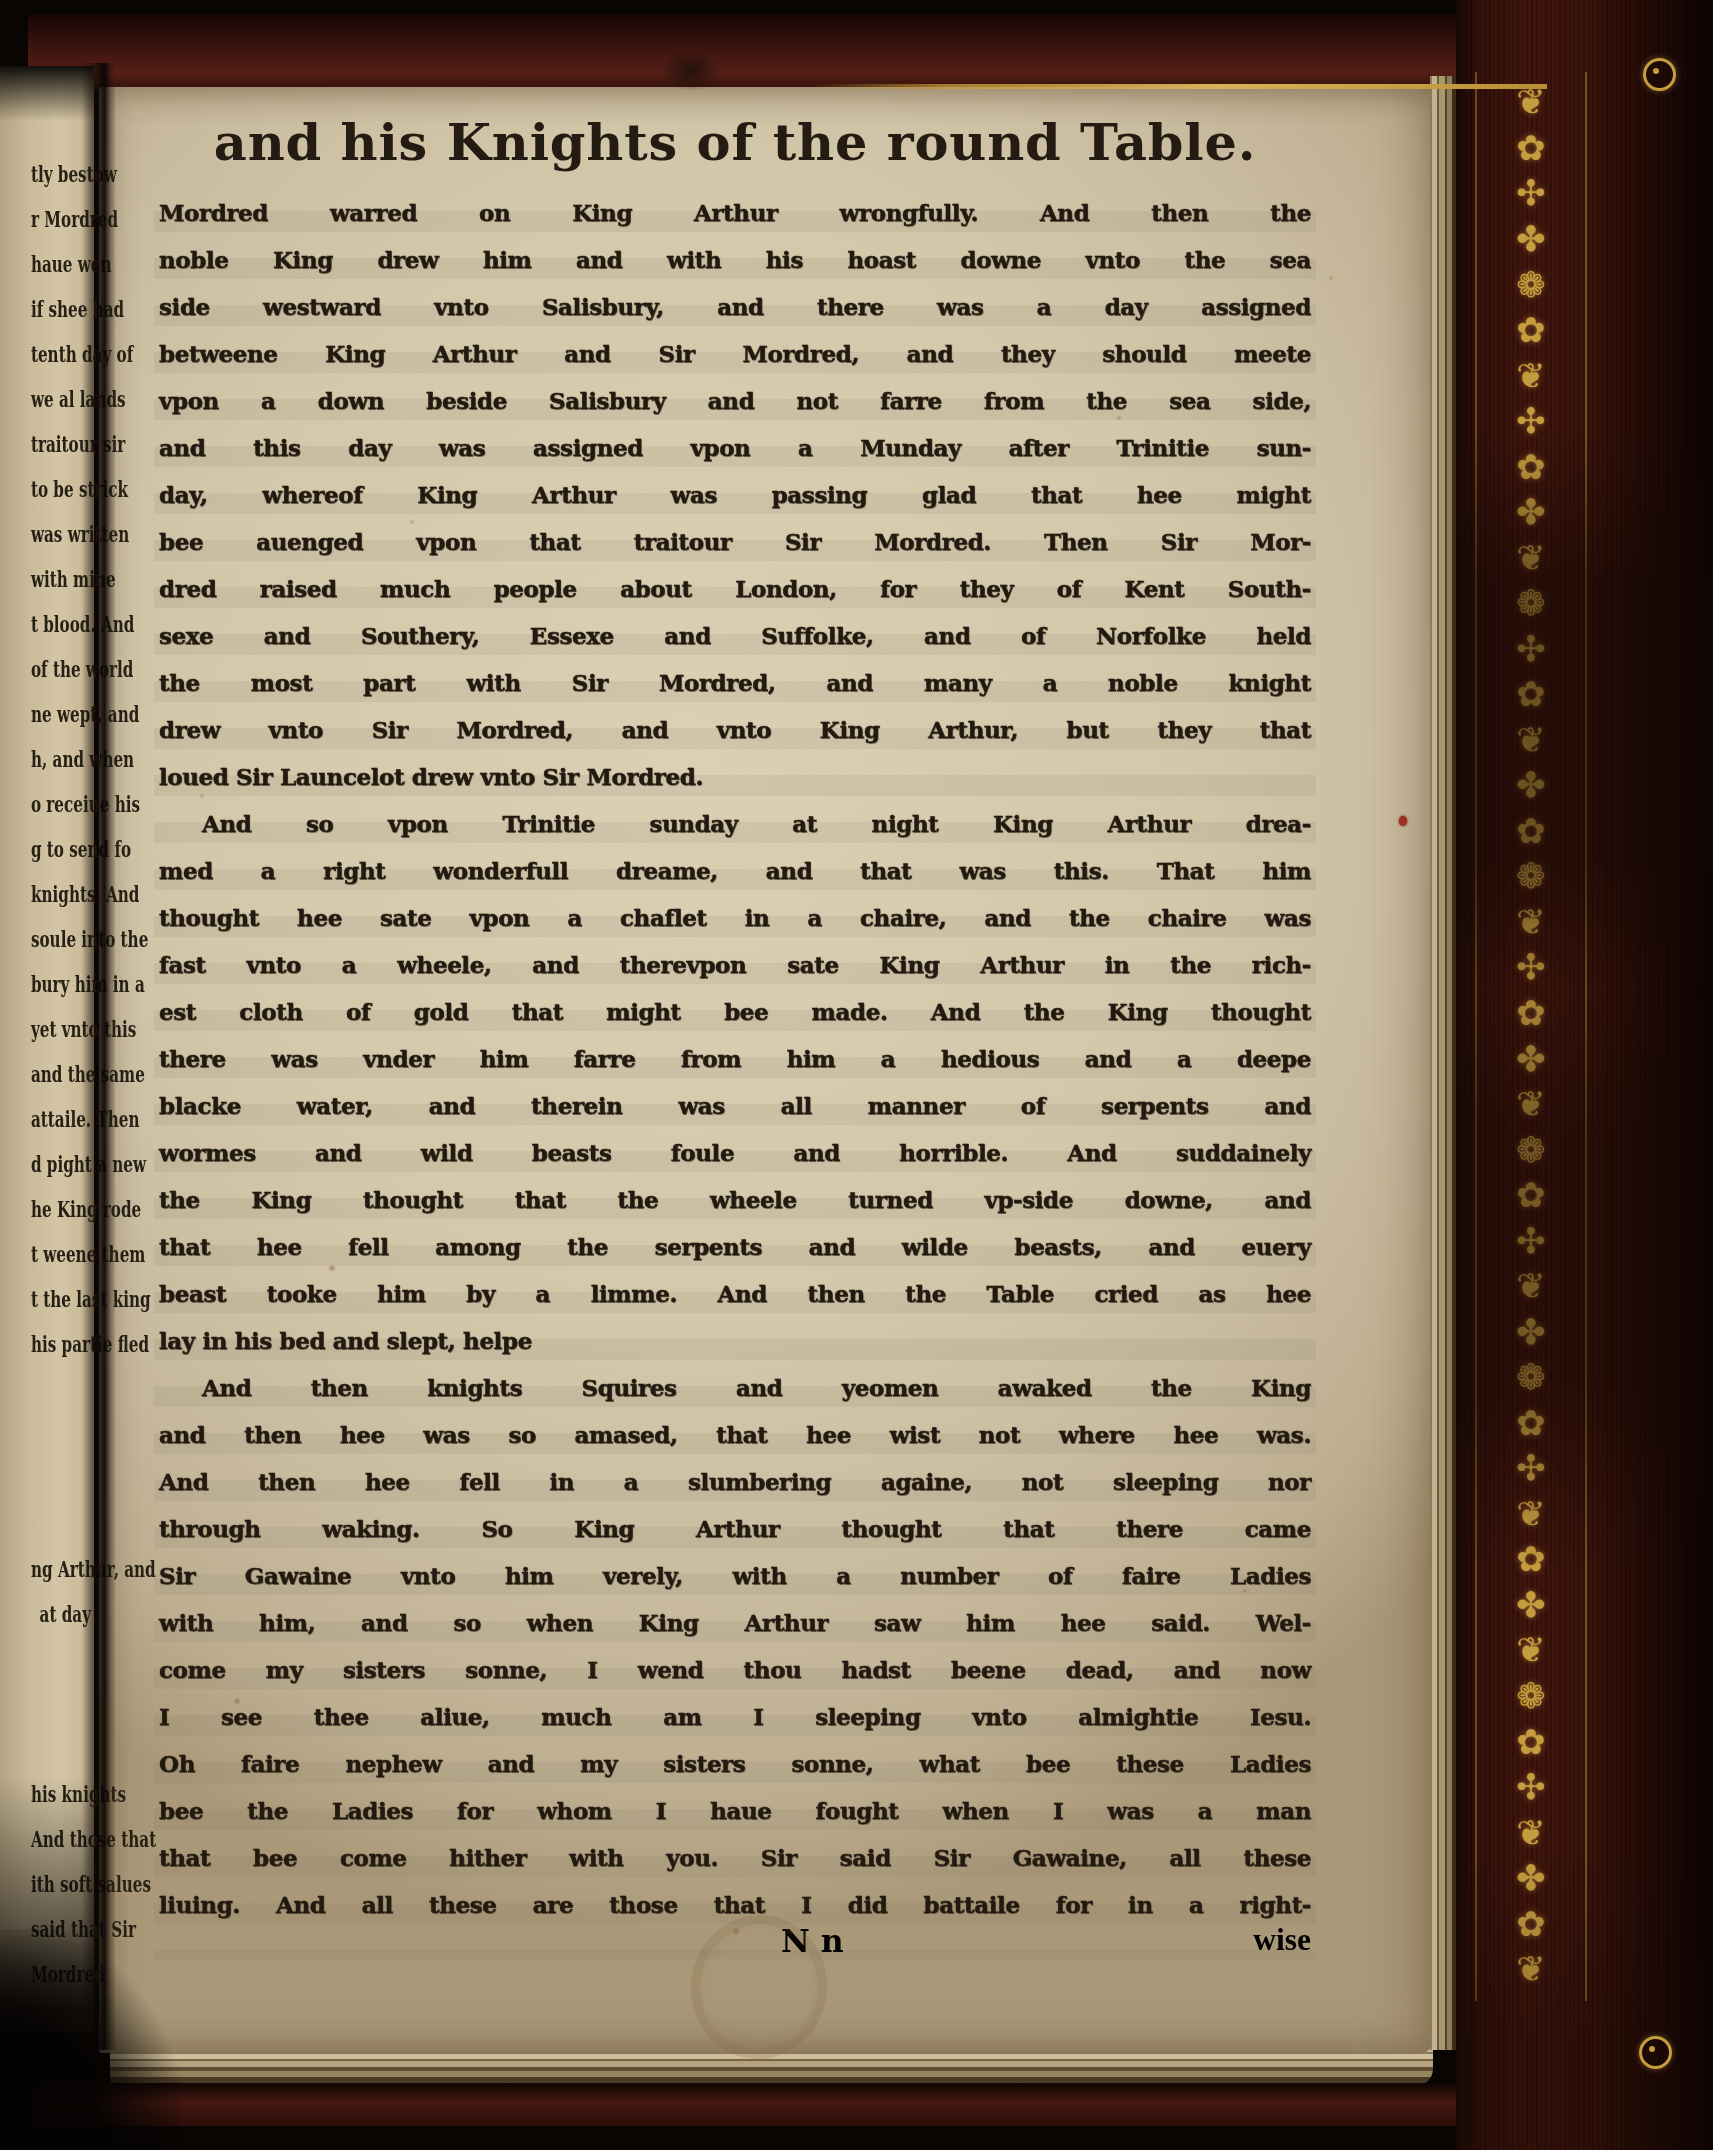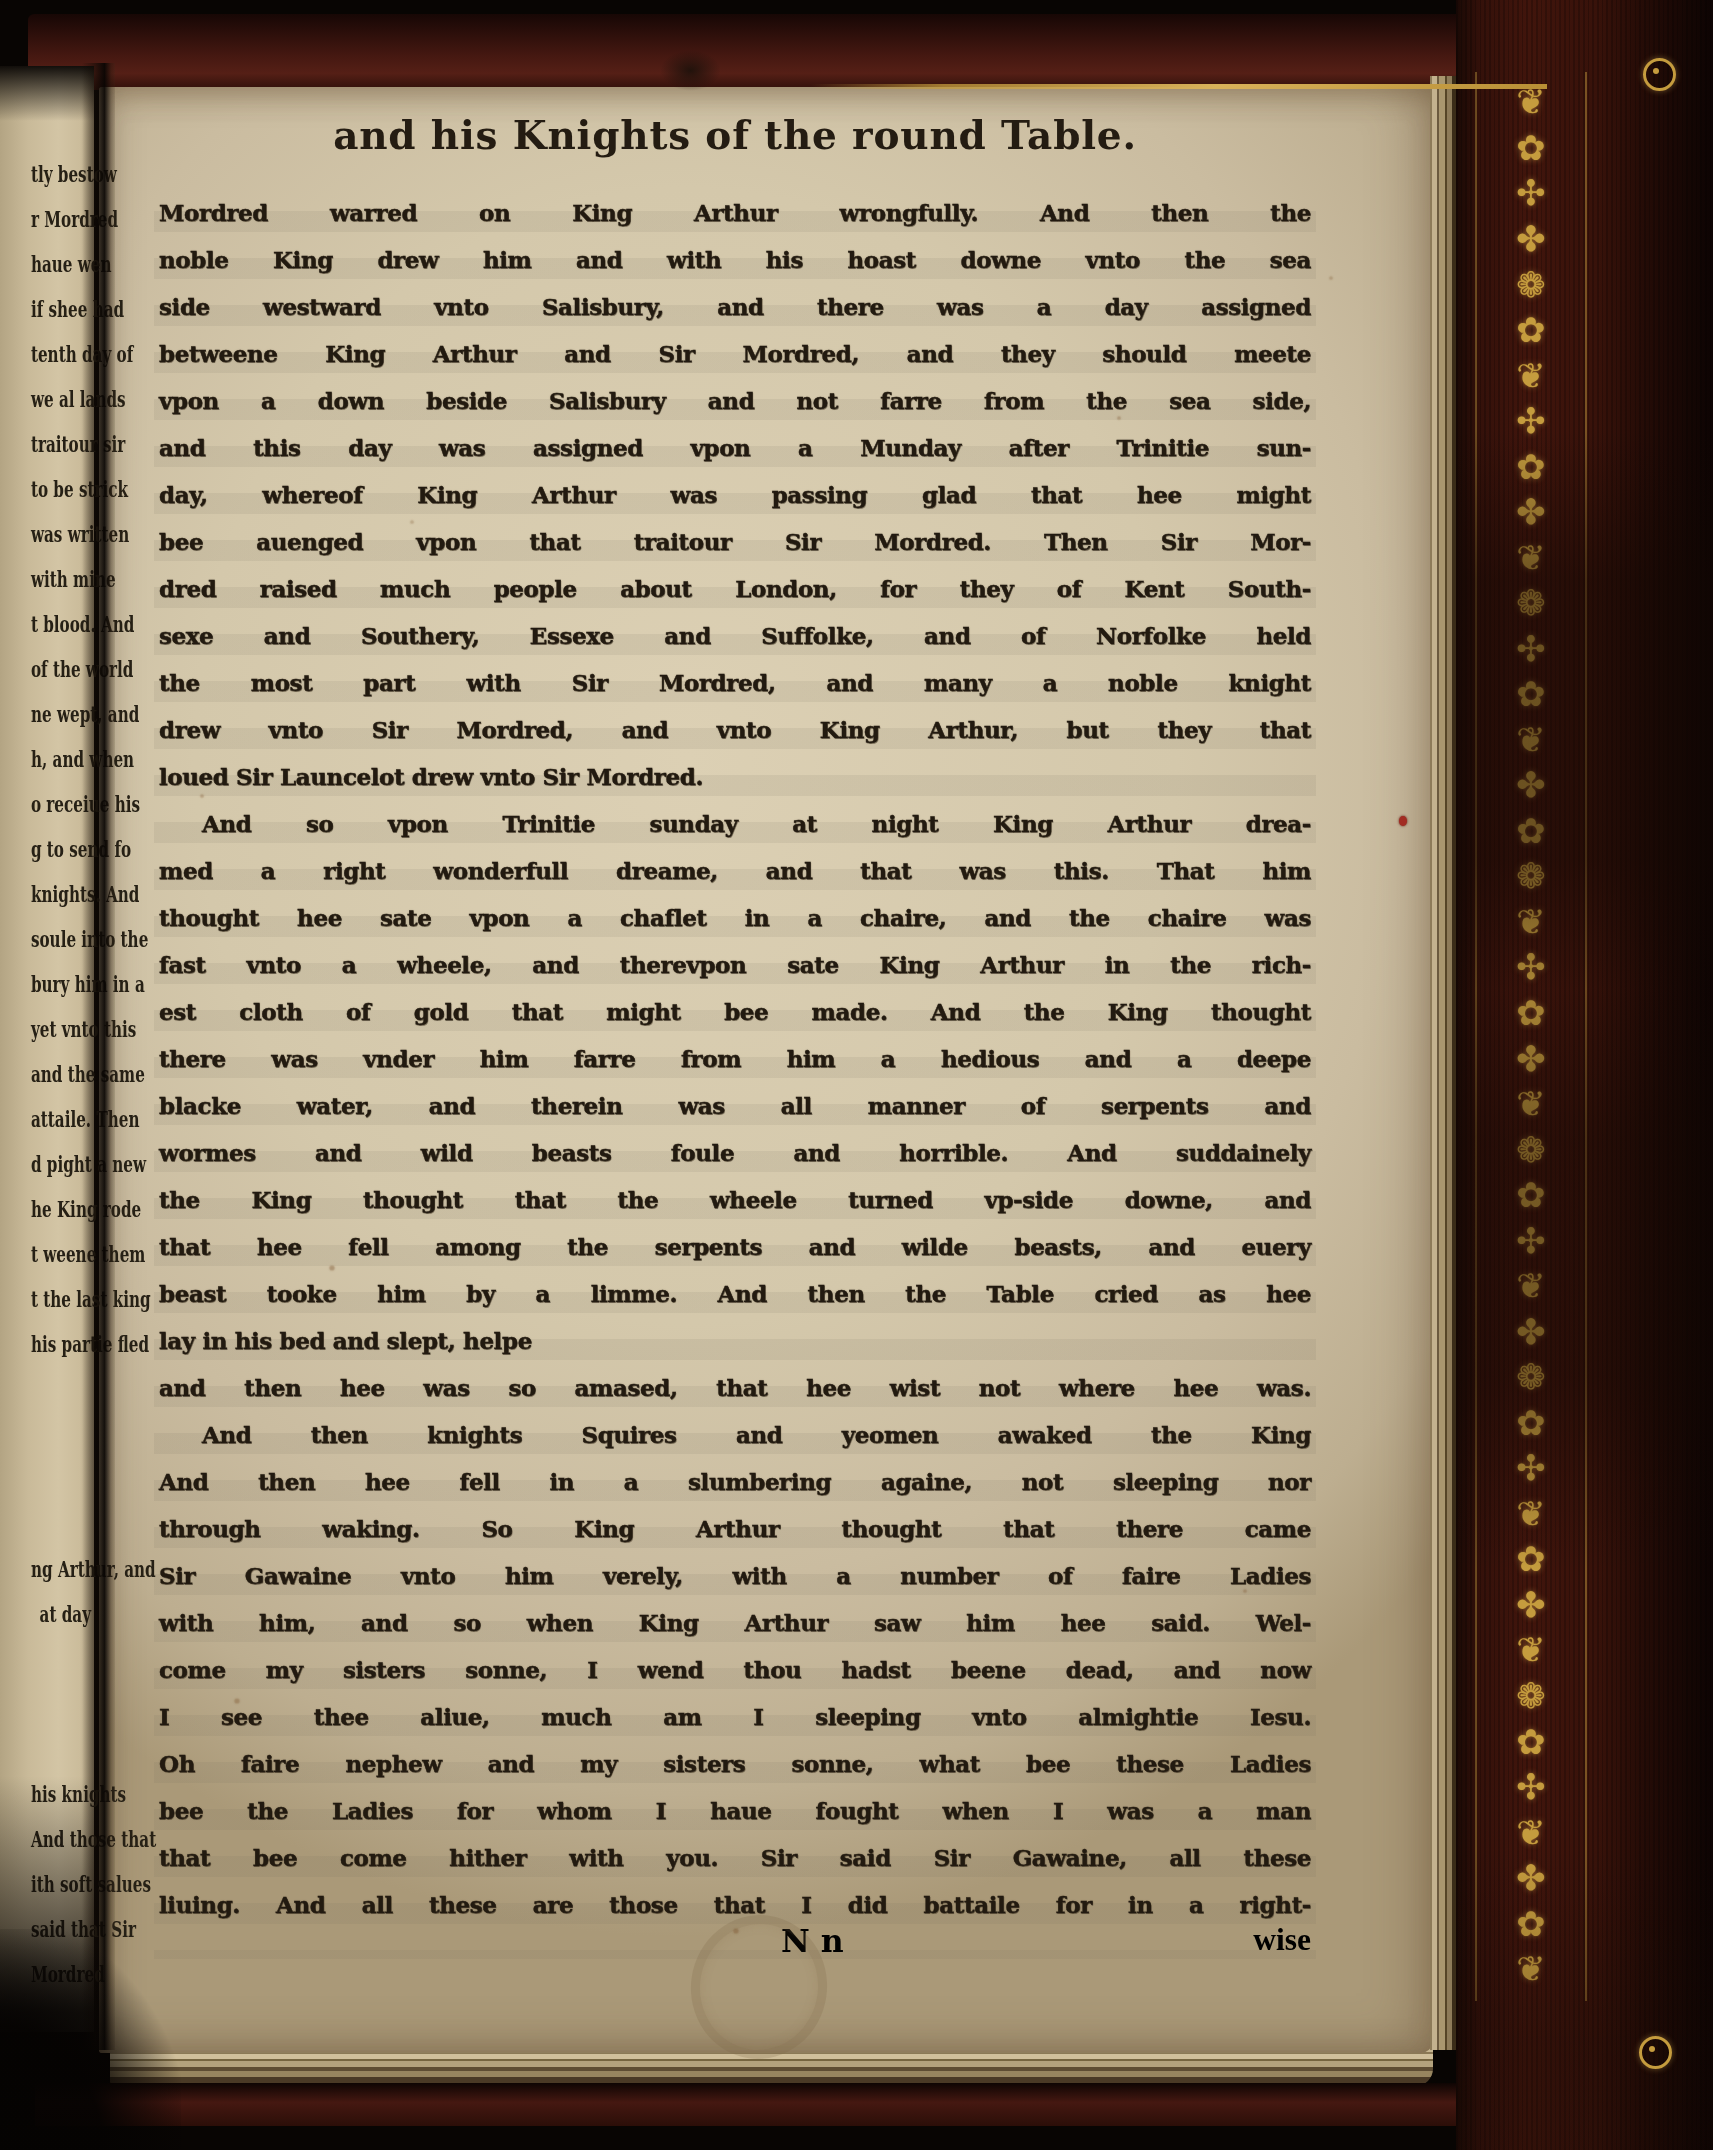--- a/index.html
+++ b/index.html
@@ -25,21 +25,21 @@
   .gutter{position:absolute;left:82px;top:63px;width:33px;height:1987px;z-index:3;
     background:linear-gradient(90deg,rgba(15,9,5,0),rgba(18,11,6,.55) 40%,rgba(8,5,3,.92) 68%,rgba(35,22,12,.35) 88%,rgba(60,45,28,.15));}
 
   
   .page{position:absolute;left:99px;top:87px;width:1334px;height:1966px;z-index:1;border-radius:3.1px 7.9px 12.6px 3.1px;
     background:radial-gradient(ellipse 1023px 1181px at 44% 34%, #dcd0b4 0%, #d4c8ab 48%, #cabca0 70%, #bdae90 88%, #aa9978 100%);
     box-shadow:inset 14px 0 31.5px rgba(70,50,30,.25), inset -20.5px -7.9px 47px rgba(90,65,40,.28), inset 0 11px 23.6px rgba(120,90,55,.25);}
   .ghost-lines{position:absolute;left:55px;top:124px;width:1162px;height:1748px;opacity:.85;
     background:repeating-linear-gradient(180deg, rgba(110,104,88,.13) 0 20.5px, rgba(110,104,88,0) 20.5px 47px);}
   .running-title{position:absolute;left:60px;top:25px;width:1152px;text-align:center;
-    font-size:39px;font-weight:bold;color:#241c12;letter-spacing:0.8px;}
+    font-size:51px;font-weight:bold;color:#241c12;letter-spacing:0.8px;}
   .textblock{position:absolute;left:60px;top:102px;width:1152px;font-size:23px;line-height:47px;
     font-weight:bold;color:#221a10;letter-spacing:-0.4px;-webkit-text-stroke:0.4px #221a10;
     text-shadow:0.6px 0.6px 0 rgba(45,33,18,.45), 0 0 1.6px rgba(60,45,25,.4);}
   .line{text-align:justify;text-align-last:justify;}
   .line.indent{text-indent:43px;}
   .line.short{text-align-last:left;}
   .sig-row{display:flex;margin-top:3.1px;font-size:31.5px;font-weight:bold;}
   .signature{margin-left:622px;}
   .catchword{margin-left:auto;font-family:Liberation Serif, serif;}
 
@@ -161,22 +161,22 @@
         <div class="line">thought hee sate vpon a chaflet in a chaire, and the chaire was</div>
         <div class="line">fast vnto a wheele, and therevpon sate King Arthur in the rich-</div>
         <div class="line">est cloth of gold that might bee made. And the King thought</div>
         <div class="line">there was vnder him farre from him a hedious and a deepe</div>
         <div class="line">blacke water, and therein was all manner of serpents and</div>
         <div class="line">wormes and wild beasts foule and horrible. And suddainely</div>
         <div class="line">the King thought that the wheele turned vp-side downe, and</div>
         <div class="line">that hee fell among the serpents and wilde beasts, and euery</div>
         <div class="line">beast tooke him by a limme. And then the Table cried as hee</div>
         <div class="line short">lay in his bed and slept, helpe</div>
+        <div class="line indent">And then knights Squires and yeomen awaked the King</div>
         <div class="line">and then hee was so amased, that hee wist not where hee was.</div>
-        <div class="line indent">And then knights Squires and yeomen awaked the King</div>
         <div class="line">And then hee fell in a slumbering againe, not sleeping nor</div>
         <div class="line">through waking. So King Arthur thought that there came</div>
         <div class="line">Sir Gawaine vnto him verely, with a number of faire Ladies</div>
         <div class="line">with him, and so when King Arthur saw him hee said. Wel-</div>
         <div class="line">come my sisters sonne, I wend thou hadst beene dead, and now</div>
         <div class="line">I see thee aliue, much am I sleeping vnto almightie Iesu.</div>
         <div class="line">Oh faire nephew and my sisters sonne, what bee these Ladies</div>
         <div class="line">bee the Ladies for whom I haue fought when I was a man</div>
         <div class="line">that bee come hither with you. Sir said Sir Gawaine, all these</div>
         <div class="line">liuing. And all these are those that I did battaile for in a right-</div>

